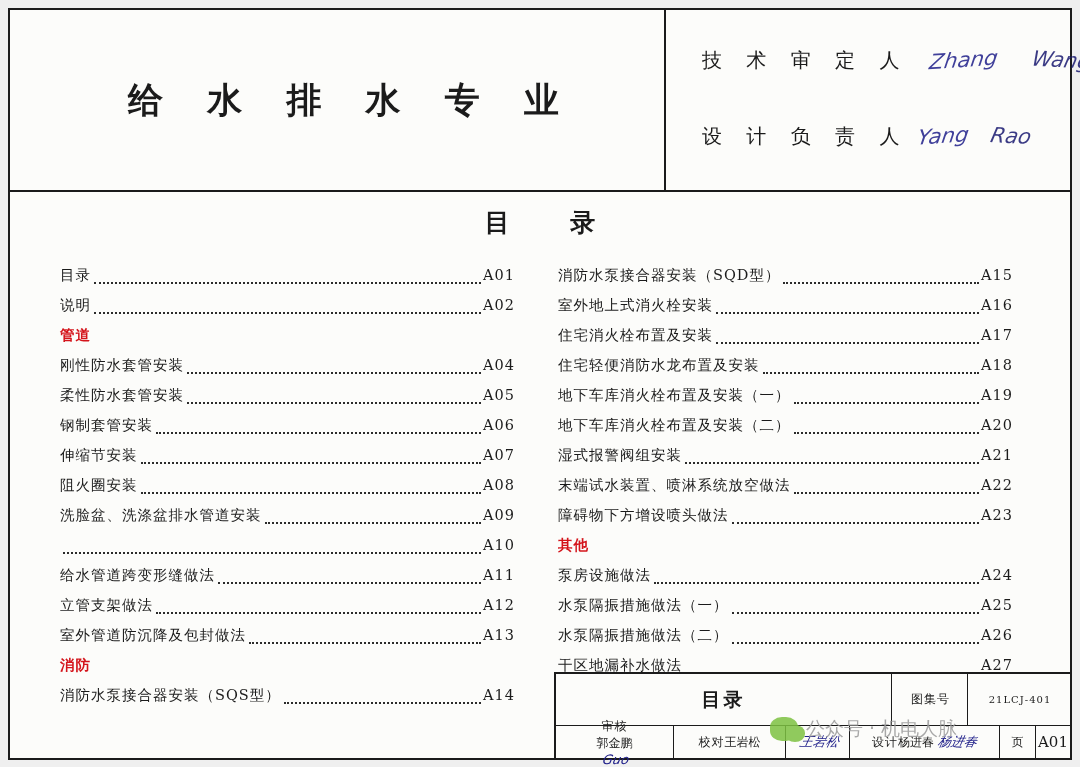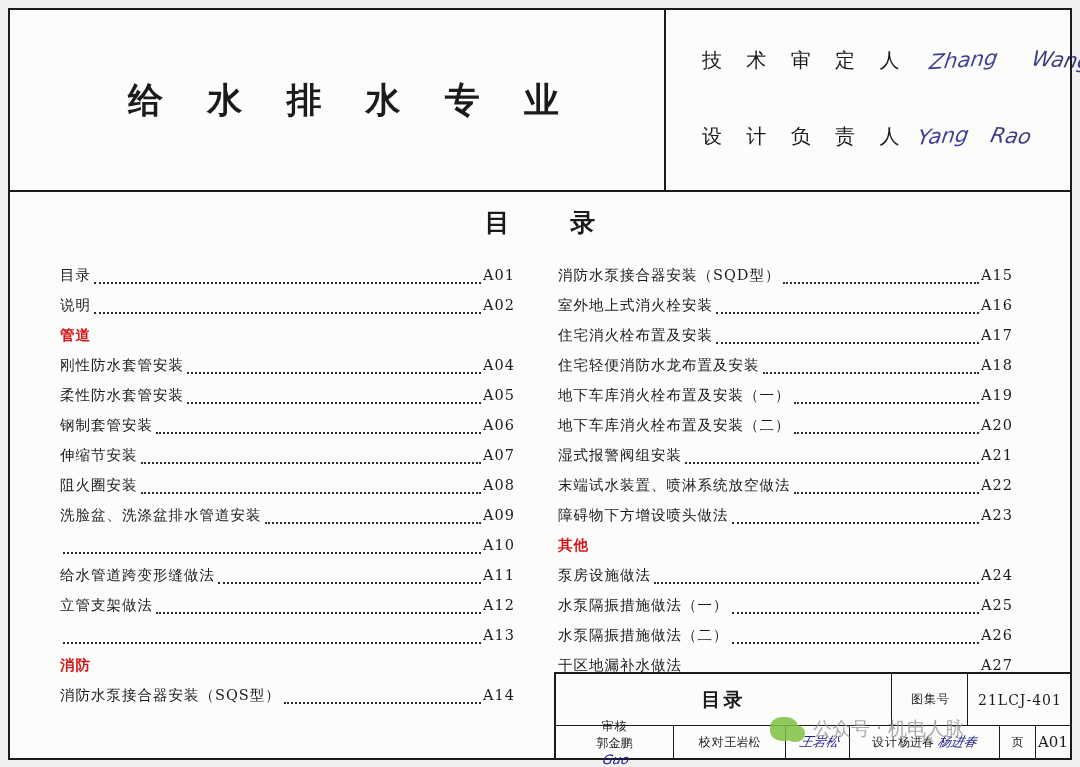--- a/index.html
+++ b/index.html
@@ -109,21 +109,21 @@
   }
   .tb-no-label{
     position:absolute;left:338px;top:0;width:74px;height:100%;
     display:flex;align-items:center;justify-content:center;
     font-size:12px;letter-spacing:1px;
     border-right:1.5px solid #1b1b1b;box-sizing:border-box;
   }
   .tb-no-val{
     position:absolute;left:414px;top:0;right:0;height:100%;
     display:flex;align-items:center;justify-content:center;
-    font-size:14px;letter-spacing:1px;
+    font-size:10px;letter-spacing:1px;
   }
   .tb-lower{
     position:absolute;left:0;bottom:0;width:100%;height:32px;
     display:flex;align-items:stretch;
   }
   .tb-cell{
     display:flex;align-items:center;justify-content:center;
     font-size:12px;border-right:1.5px solid #1b1b1b;box-sizing:border-box;
     white-space:nowrap;
   }
@@ -137,21 +137,21 @@
   .tb-cell .nm{margin-left:0;}
   .c-check{width:118px;flex-direction:column;}
   .c-proof{width:112px;}
   .c-proof2{width:64px;}
   .c-design{width:150px;}
   .c-page{width:36px;}
   .c-pageval{flex:1;font-size:15px;}
   
   .watermark{
     position:absolute;left:760px;top:706px;
-    display:flex;align-items:center;gap:15px;
+    display:flex;align-items:center;gap:8px;
     font-family:"DejaVu Sans","Liberation Sans",sans-serif;
     font-size:19px;color:#9a9a9a;opacity:.85;
     pointer-events:none;
   }
   .wechat{
     width:28px;height:24px;border-radius:12px/10px;background:#7ec242;
     position:relative;
   }
   .wechat:after{
     content:"";position:absolute;left:15px;top:8px;width:20px;height:17px;
@@ -239,20 +239,21 @@
           <span class="name">给水管道跨变形缝做法</span>
           <span class="dots"></span>
           <span class="code">A11</span>
         </div>
         <div class="entry">
           <span class="name">立管支架做法</span>
           <span class="dots"></span>
           <span class="code">A12</span>
         </div>
         <div class="entry">
+          <span class="name">室外管道防沉降及包封做法</span>
           <span class="dots"></span>
           <span class="code">A13</span>
         </div>
         <div class="entry section">
           <span class="name">消防</span>
         </div>
         <div class="entry">
           <span class="name">消防水泵接合器安装（SQS型）</span>
           <span class="dots"></span>
           <span class="code">A14</span>

